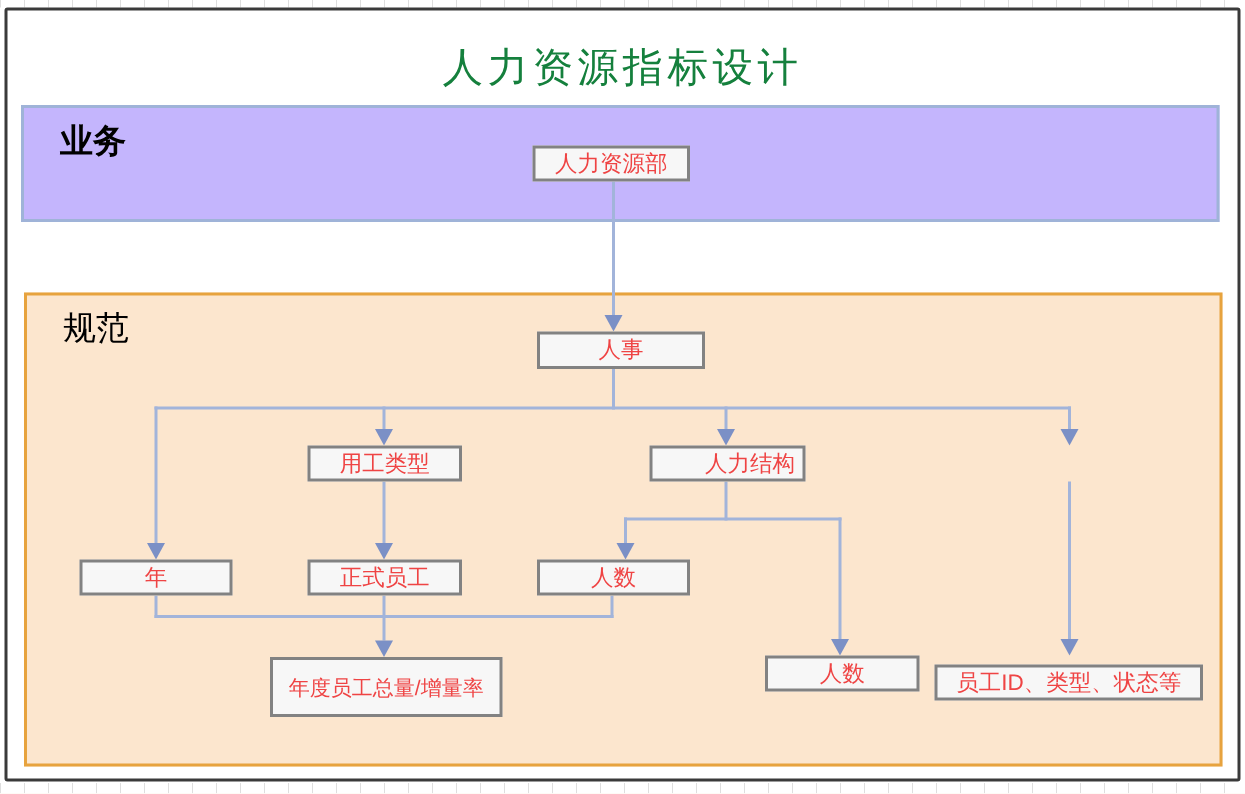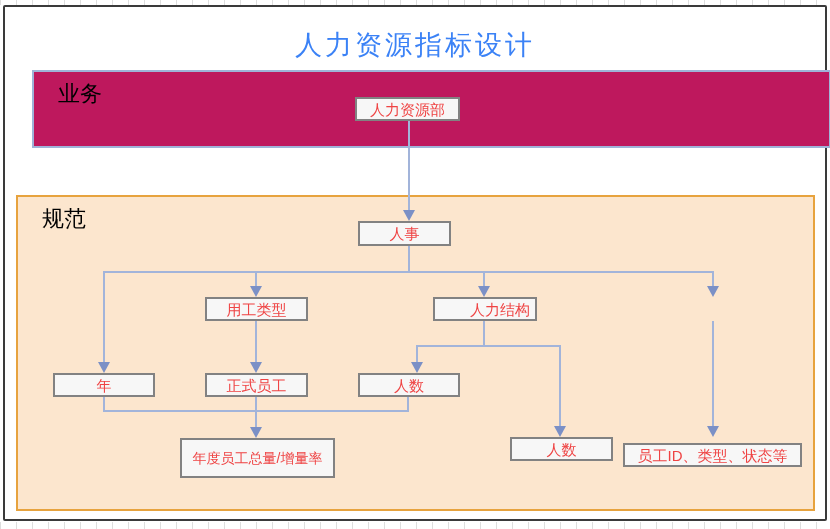--- a/index.html
+++ b/index.html
@@ -13,33 +13,33 @@
   }
   .grid-top{top:0;height:5px;}
   .grid-bottom{bottom:0;height:7px;}
   .frame{
     position:absolute;left:3px;top:5px;width:824px;height:516px;box-sizing:border-box;
     background:#ffffff;border:2px solid #3a3a3a;border-radius:2px;
   }
   .title{
     position:absolute;top:27px;left:0;width:830px;text-align:center;
     font-family:"Liberation Serif","DejaVu Serif",serif;
-    font-size:27px;color:#3b82f6;letter-spacing:3px;
+    font-size:27px;color:#15803d;letter-spacing:3px;
   }
   .region{position:absolute;box-sizing:border-box;}
-  .region-business{left:32px;top:70px;width:799px;height:78px;background:#be185d;border:2px solid #9fb3d8;}
+  .region-business{left:14px;top:70px;width:799px;height:78px;background:#c4b5fd;border:2px solid #9fb3d8;font-weight:bold;}
   .region-standard{left:16px;top:195px;width:799px;height:316px;background:#fce6ce;border:2px solid #e7a33e;}
   .region-label{position:absolute;left:24px;top:7px;font-size:22px;color:#000000;}
   .node{
     position:absolute;box-sizing:border-box;background:#f7f7f7;border:2px solid #828282;
     color:#ef4444;font-size:15px;line-height:1;display:flex;align-items:center;justify-content:center;
     text-align:center;white-space:nowrap;
   }
   #n-hr-dept{left:355px;top:97px;width:105px;height:24px;}
-  #n-personnel{left:358px;top:221px;width:93px;height:25px;}
+  #n-personnel{left:358px;top:221px;width:112px;height:25px;}
   #n-emp-type{left:205px;top:297px;width:103px;height:24px;}
   #n-hr-structure{left:433px;top:297px;width:104px;height:24px;padding-left:30px;}
   #n-staff{left:662px;top:297px;width:104px;height:24px;}
   #n-year{left:53px;top:373px;width:102px;height:24px;}
   #n-regular{left:205px;top:373px;width:103px;height:24px;}
   #n-headcount1{left:358px;top:373px;width:102px;height:24px;}
   #n-annual{left:180px;top:438px;width:155px;height:40px;font-size:14px;}
   #n-headcount2{left:510px;top:437px;width:103px;height:24px;}
   #n-emp-fields{left:623px;top:443px;width:179px;height:24px;}
   .vline{position:absolute;width:2px;background:#a2b4da;}

